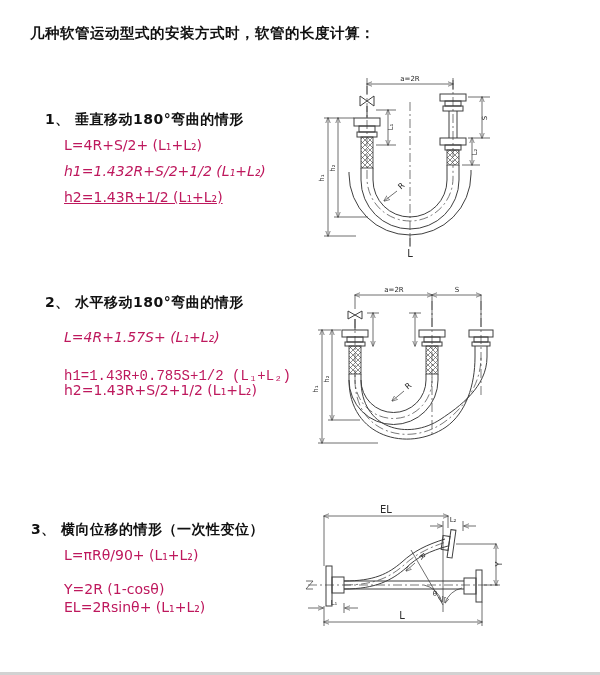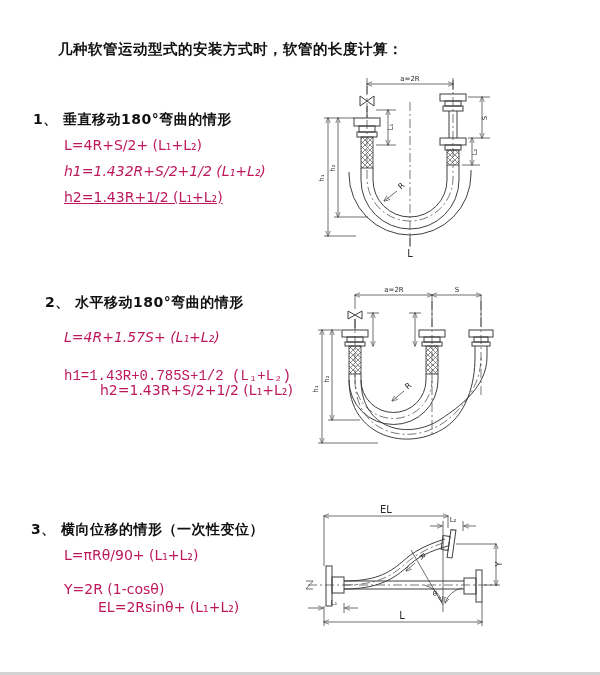--- a/index.html
+++ b/index.html
@@ -1,18 +1,18 @@
 <!DOCTYPE html>
 <html><head>
 <meta charset="utf-8">
 <style>
   html,body{margin:0;padding:0;}
   body{width:600px;height:675px;background:#ffffff;position:relative;overflow:hidden;
        font-family:"DejaVu Sans","Liberation Sans",sans-serif;color:#111;}
-  .title{position:absolute;left:30px;top:40px;font-size:14.5px;font-weight:bold;letter-spacing:.5px;margin-left:28px;}
+  .title{position:absolute;left:30px;top:24px;font-size:14.5px;font-weight:bold;letter-spacing:.5px;}
   .sec-heading{position:absolute;font-size:14px;font-weight:bold;letter-spacing:.5px;white-space:nowrap;}
   .formula{position:absolute;left:64px;font-size:14px;color:#be185d;white-space:nowrap;}
   svg{position:absolute;overflow:visible;}
   svg line,svg path,svg rect{stroke:#3f3f3f;fill:none;}
   .thin{stroke-width:.75;}
   .med{stroke-width:1;}
   .cl{stroke-width:.7;stroke-dasharray:9 3 2 3;}
   .braid{fill:url(#braidpat);stroke:#3f3f3f;stroke-width:.9;}
   text{fill:#2b2b2b;font-family:"DejaVu Sans",sans-serif;stroke:none;}
   .lbl{font-size:7px;}
@@ -29,34 +29,34 @@
       <path d="M0,1 L10,5 L0,9 z" fill="#3f3f3f" stroke="none"></path>
     </marker>
     <pattern id="braidpat" width="5" height="5" patternUnits="userSpaceOnUse">
       <path d="M0,0 L5,5 M5,0 L0,5" stroke="#6a6a6a" stroke-width="0.6"></path>
     </pattern>
   </defs>
 </svg>
 
 <div class="title">几种软管运动型式的安装方式时，软管的长度计算：</div>
 
-<div class="sec-heading" style="left:33px;top:111px;">1、 垂直移动180°弯曲的情形</div>
+<div class="sec-heading" style="left:45px;top:111px;">1、 垂直移动180°弯曲的情形</div>
 <div class="formula" style="top:137px;">L=4R+S/2+ (L₁+L₂)</div>
 <div class="formula" style="top:163px;font-style:italic;">h1=1.432R+S/2+1/2 (L₁+L₂)</div>
 <div class="formula" style="top:189px;text-decoration:underline;">h2=1.43R+1/2 (L₁+L₂)</div>
 
 <div class="sec-heading" style="left:45px;top:294px;">2、 水平移动180°弯曲的情形</div>
 <div class="formula" style="top:329px;font-style:italic;">L=4R+1.57S+ (L₁+L₂)</div>
 <div class="formula" style="top:368px;font-family:Liberation Mono, monospace;">h1=1.43R+0.785S+1/2 (L₁+L₂)</div>
-<div class="formula" style="top:382px;margin-left:36px;">h2=1.43R+S/2+1/2 (L₁+L₂)</div>
+<div class="formula" style="top:382px;">h2=1.43R+S/2+1/2 (L₁+L₂)</div>
 
 <div class="sec-heading" style="left:31px;top:521px;text-align:center;">3、 横向位移的情形（一次性变位）</div>
 <div class="formula" style="top:547px;">L=πRθ/90+ (L₁+L₂)</div>
 <div class="formula" style="top:573px;margin-top:8px;">Y=2R (1-cosθ)</div>
-<div class="formula" style="top:599px;margin-left:34px;">EL=2Rsinθ+ (L₁+L₂)</div>
+<div class="formula" style="top:599px;">EL=2Rsinθ+ (L₁+L₂)</div>
 
 <svg style="left:310px;top:70px;" width="280" height="195" viewBox="0 0 280 195">
   <g>
     <line class="cl" x1="100" y1="32" x2="100" y2="178"></line>
     <line class="cl" x1="57" y1="16" x2="57" y2="100"></line>
     <line class="cl" x1="143" y1="10" x2="143" y2="95"></line>
   </g>
   <g>
     <line class="thin" x1="57" y1="8" x2="57" y2="24"></line>
     <line class="thin" x1="143" y1="8" x2="143" y2="20"></line>

